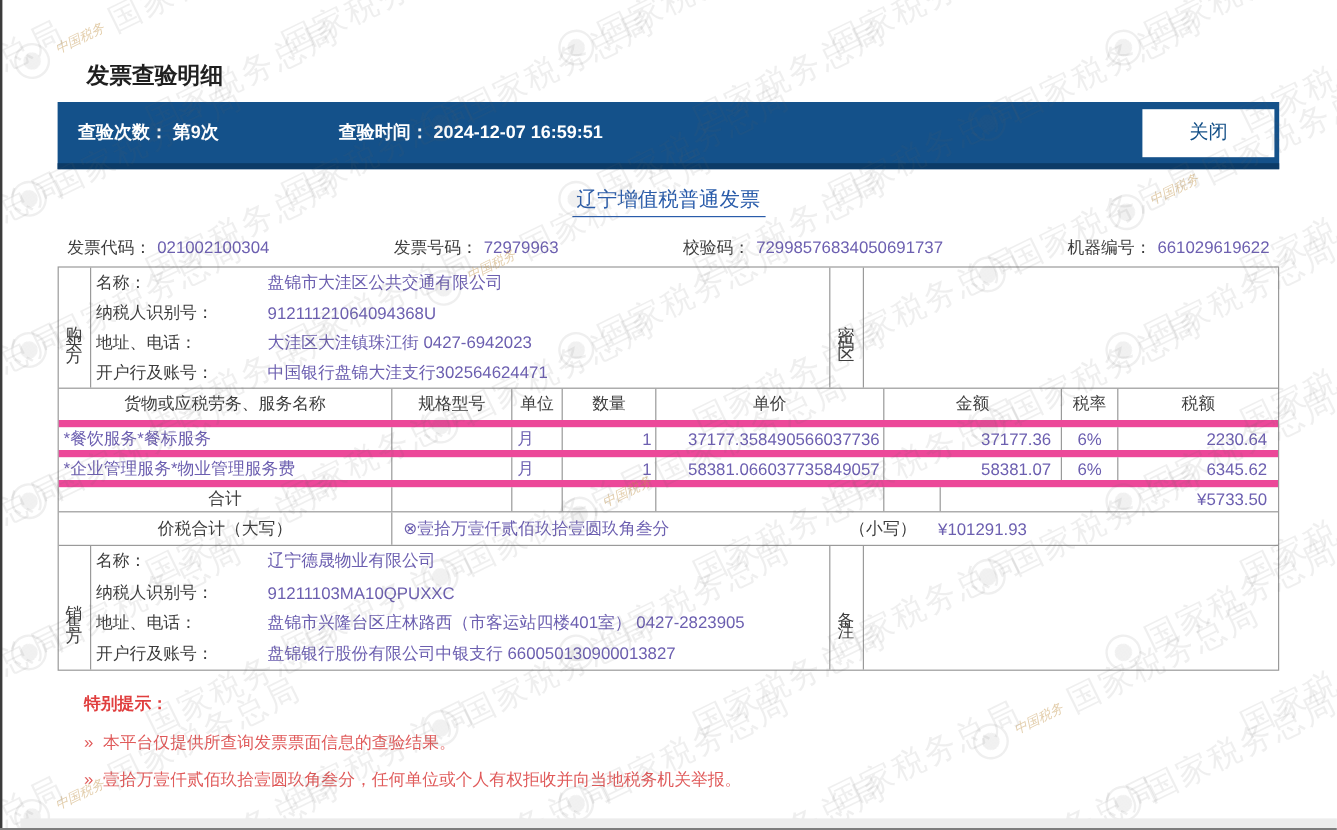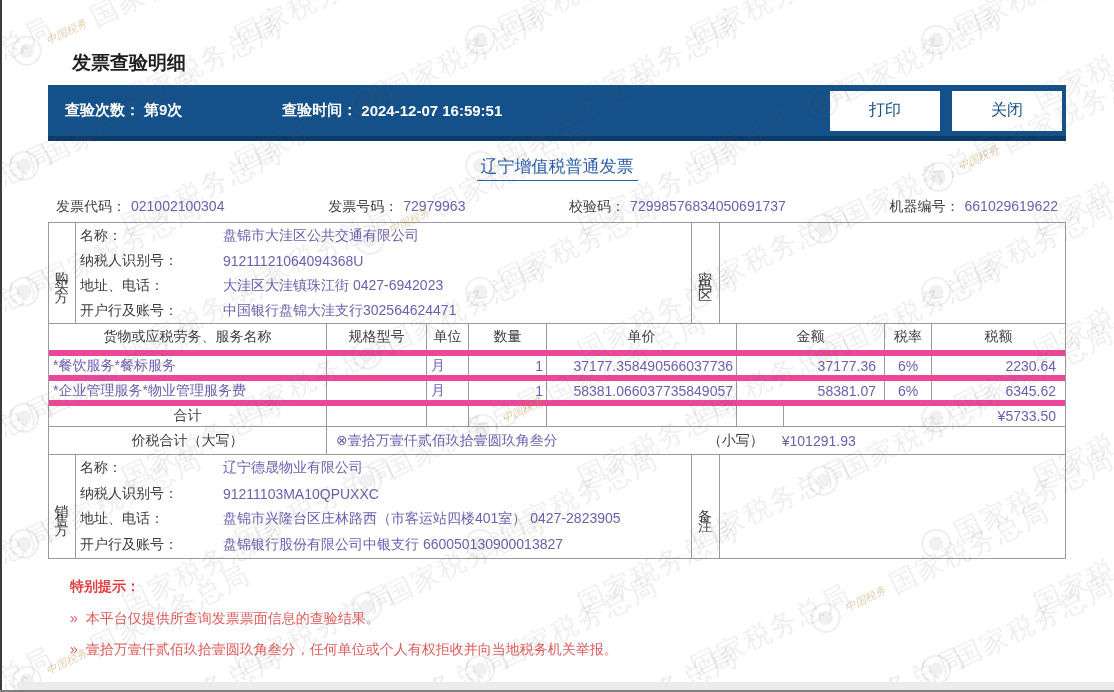--- a/index.html
+++ b/index.html
@@ -104,21 +104,20 @@
   <div class="query-bar">
     <div class="q-group q-count">
       <span class="q-label">查验次数：</span>
       <span class="q-value">第9次</span>
     </div>
     <div class="q-group q-time">
       <span class="q-label">查验时间：</span>
       <span class="q-value">2024-12-07 16:59:51</span>
     </div>
     <div class="bar-buttons">
-      <button class="bar-btn">打印</button>
       <button class="bar-btn">关闭</button>
     </div>
   </div>
 
   <div class="invoice">
     <div class="inv-title-wrap">
       <span class="inv-title">辽宁增值税普通发票</span>
     </div>
 
     <div class="codes-row">

